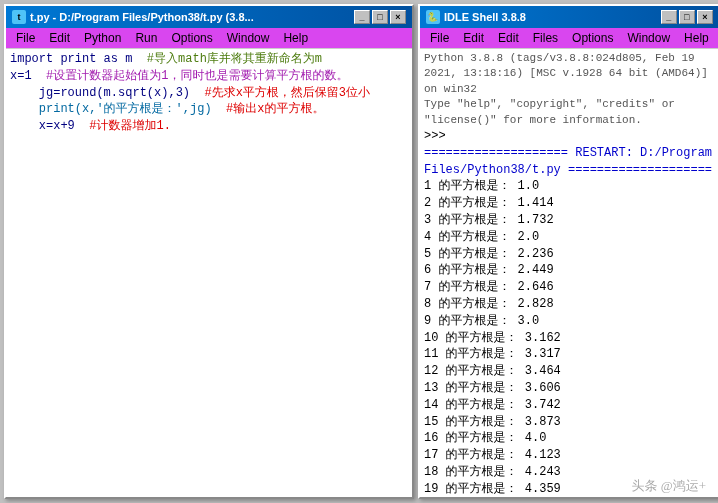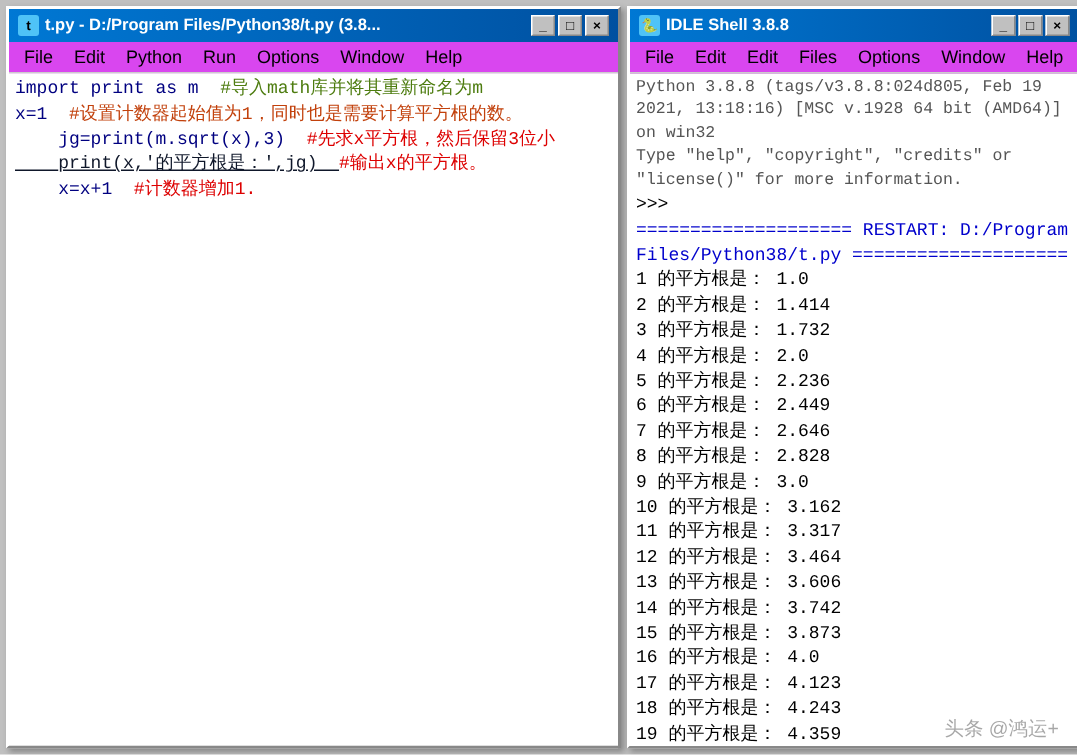--- a/index.html
+++ b/index.html
@@ -132,21 +132,21 @@
 
     .shell-content {
       background: white;
       color: #000;
     }
 
     .watermark {
       position: fixed;
       bottom: 8px;
       right: 12px;
-      font-family: Liberation Sans, sans-serif;
+      font-family: Liberation Serif, serif;
       font-size: 13px;
       color: rgba(0,0,0,0.35);
       pointer-events: none;
     }
   </style>
 </head>
 <body>
 
 <div class="desktop">
 
@@ -166,24 +166,24 @@
       <span class="menu-item">File</span>
       <span class="menu-item">Edit</span>
       <span class="menu-item">Python</span>
       <span class="menu-item">Run</span>
       <span class="menu-item">Options</span>
       <span class="menu-item">Window</span>
       <span class="menu-item">Help</span>
     </div>
     <div class="content-area editor-content" id="editor-code">
     <div class="code-line"><span style="color: rgb(0, 0, 128);">import print as m  </span><span style="color: #4d7c0f;">#导入math库并将其重新命名为m</span></div>
-        <div class="code-line"><span style="color: rgb(0, 0, 128); margin-top: 32px;">x=1  </span><span style="color: #c2410c;">#设置计数器起始值为1，同时也是需要计算平方根的数。</span></div>
-        <div class="code-line"><span style="color: rgb(0, 0, 128);">    jg=print(m.sqrt(x),3)  </span><span style="color: rgb(221, 0, 0);">#先求x平方根，然后保留3位小</span></div>
-        <div class="code-line"><span style="color: #0f172a; text-decoration: underline;">    print(x,'的平方根是：',jg)  </span><span style="color: rgb(221, 0, 0);">#输出x的平方根。</span></div>
-        <div class="code-line"><span style="color: rgb(0, 0, 128);">    x=x+1  </span><span style="color: rgb(221, 0, 0);">#计数器增加1.</span></div>
+        <div class="code-line"><span style="color: rgb(0, 0, 128); margin-top: 32px;">x=1  </span><span style="color: #a21caf;">#设置计数器起始值为1，同时也是需要计算平方根的数。</span></div>
+        <div class="code-line"><span style="color: rgb(0, 0, 128);">    jg=round(m.sqrt(x),3)  </span><span style="color: rgb(221, 0, 0);">#先求x平方根，然后保留3位小</span></div>
+        <div class="code-line"><span style="color: #0369a1;">    print(x,'的平方根是：',jg)  </span><span style="color: rgb(221, 0, 0);">#输出x的平方根。</span></div>
+        <div class="code-line"><span style="color: rgb(0, 0, 128);">    x=x+9  </span><span style="color: rgb(221, 0, 0);">#计数器增加1.</span></div>
       </div>
   </div>
 
   <div class="window shell-window">
     <div class="title-bar">
       <div class="title-bar-left">
         <div class="title-icon">🐍</div>
         <span>IDLE Shell 3.8.8</span>
       </div>
       <div class="title-buttons">

